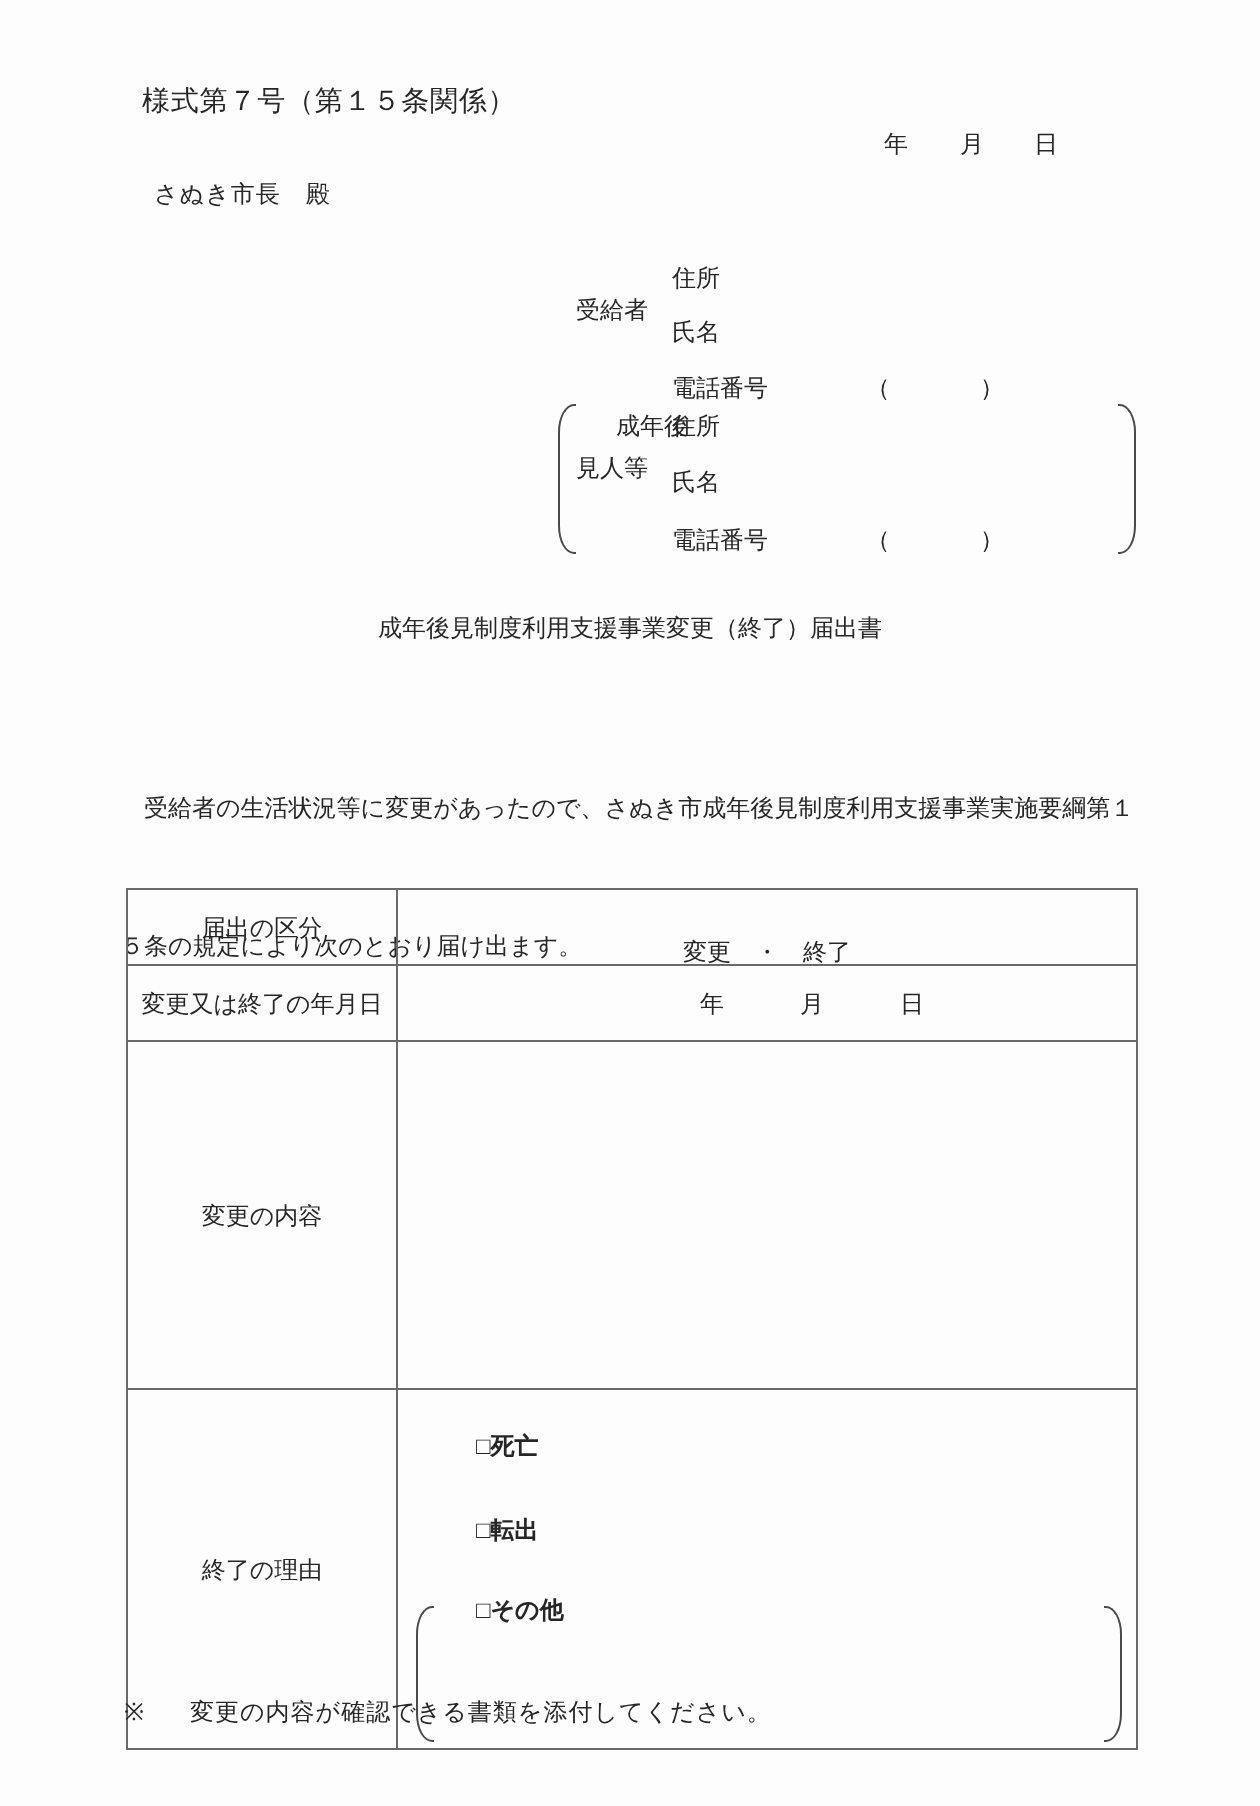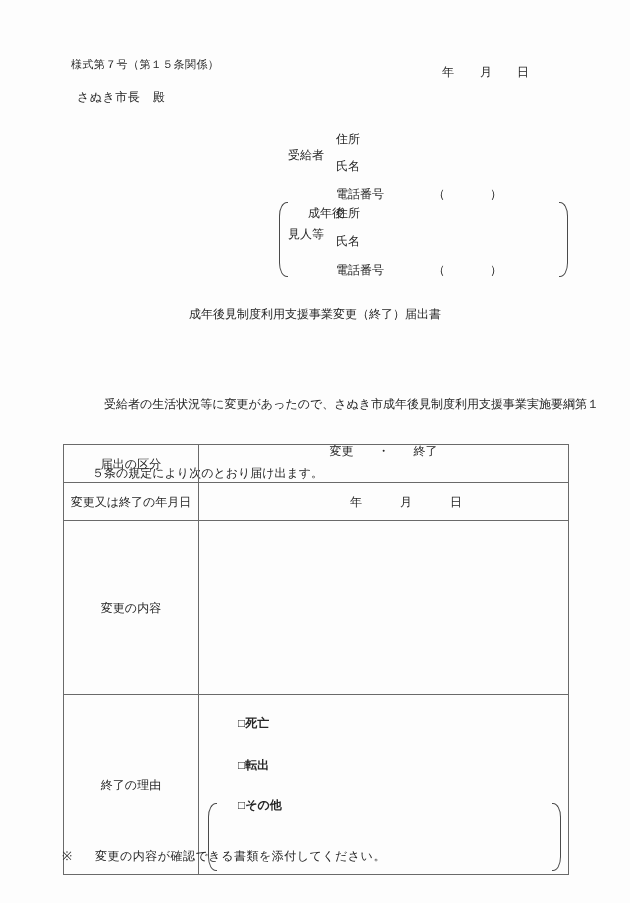--- a/index.html
+++ b/index.html
@@ -10,21 +10,21 @@
     background:#fdfdfd;
     color:#262626;
     font-family:"Liberation Serif","DejaVu Serif",serif;
     font-size:12px;
     line-height:12px;
     overflow:hidden;
   }
   .abs { position:absolute; white-space:pre; }
 
   
-  .form-number   { left:71px;  top:58px;  font-size:11px; letter-spacing:0.4px; }
+  .form-number   { left:71px;  top:46px;  font-size:14px; letter-spacing:0.4px; }
   .date-year     { left:442px; top:66px; }
   .date-month    { left:480px; top:66px; }
   .date-day      { left:517px; top:66px; }
   .addressee     { left:77px;  top:91px;  letter-spacing:0.5px; }
 
   
   .rcp-role      { left:288px; top:133px;margin-top:16px; }
   .rcp-address   { left:336px; top:133px; }
   .rcp-name      { left:336px; top:160px; }
   .rcp-phone     { left:336px; top:188px; }
@@ -46,41 +46,41 @@
   }
   .bracket-l { border-right:none;
     border-radius:8px 0 0 8px / 14px 0 0 14px; }
   .bracket-r { border-left:none;
     border-radius:0 8px 8px 0 / 0 14px 14px 0; }
   .grd-bracket-l { left:279px; top:202px; height:73px; }
   .grd-bracket-r { left:559px; top:202px; height:73px; }
 
   
   .doc-title { left:0; top:308px; width:630px; text-align:center; }
-  .body-text { left:60px; top:347px; width:516px; line-height:23px;margin-left:32px; }
+  .body-text { left:60px; top:347px; width:516px; line-height:23px; }
 
   
   .form-table {
     position:absolute; left:63px; top:413px;
     width:504px; height:429px;
     border:1px solid #6a6a6a;
     display:grid;
     grid-template-columns:135px 1fr;
     grid-template-rows:37px 38px 174px 1fr;
     box-sizing:content-box;
     margin-top:31px;
   }
   .cell { box-sizing:border-box; position:relative; }
   .label-cell {
     border-right:1px solid #6a6a6a;
     display:flex; align-items:center; justify-content:center;
     text-align:center;
   }
   .rt { border-top:1px solid #6a6a6a; }
-  .value-center { display:flex; align-items:flex-start; justify-content:center; gap:24px; }
+  .value-center { display:flex; align-items:flex-end; justify-content:center; gap:12px; }
   .ymd-y { left:151px; top:13px; }
   .ymd-m { left:201px; top:13px; }
   .ymd-d { left:251px; top:13px; }
 
   .opt { position:absolute; left:15px; white-space:pre;font-weight:bold; }
   .opt-1 { top:10px; }
   .opt-2 { top:52px; }
   .opt-3 { top:92px; }
   .other-bracket-l { left:9px;  top:108px; height:66px; }
   .other-bracket-r { left:353px; top:108px; height:66px; }

